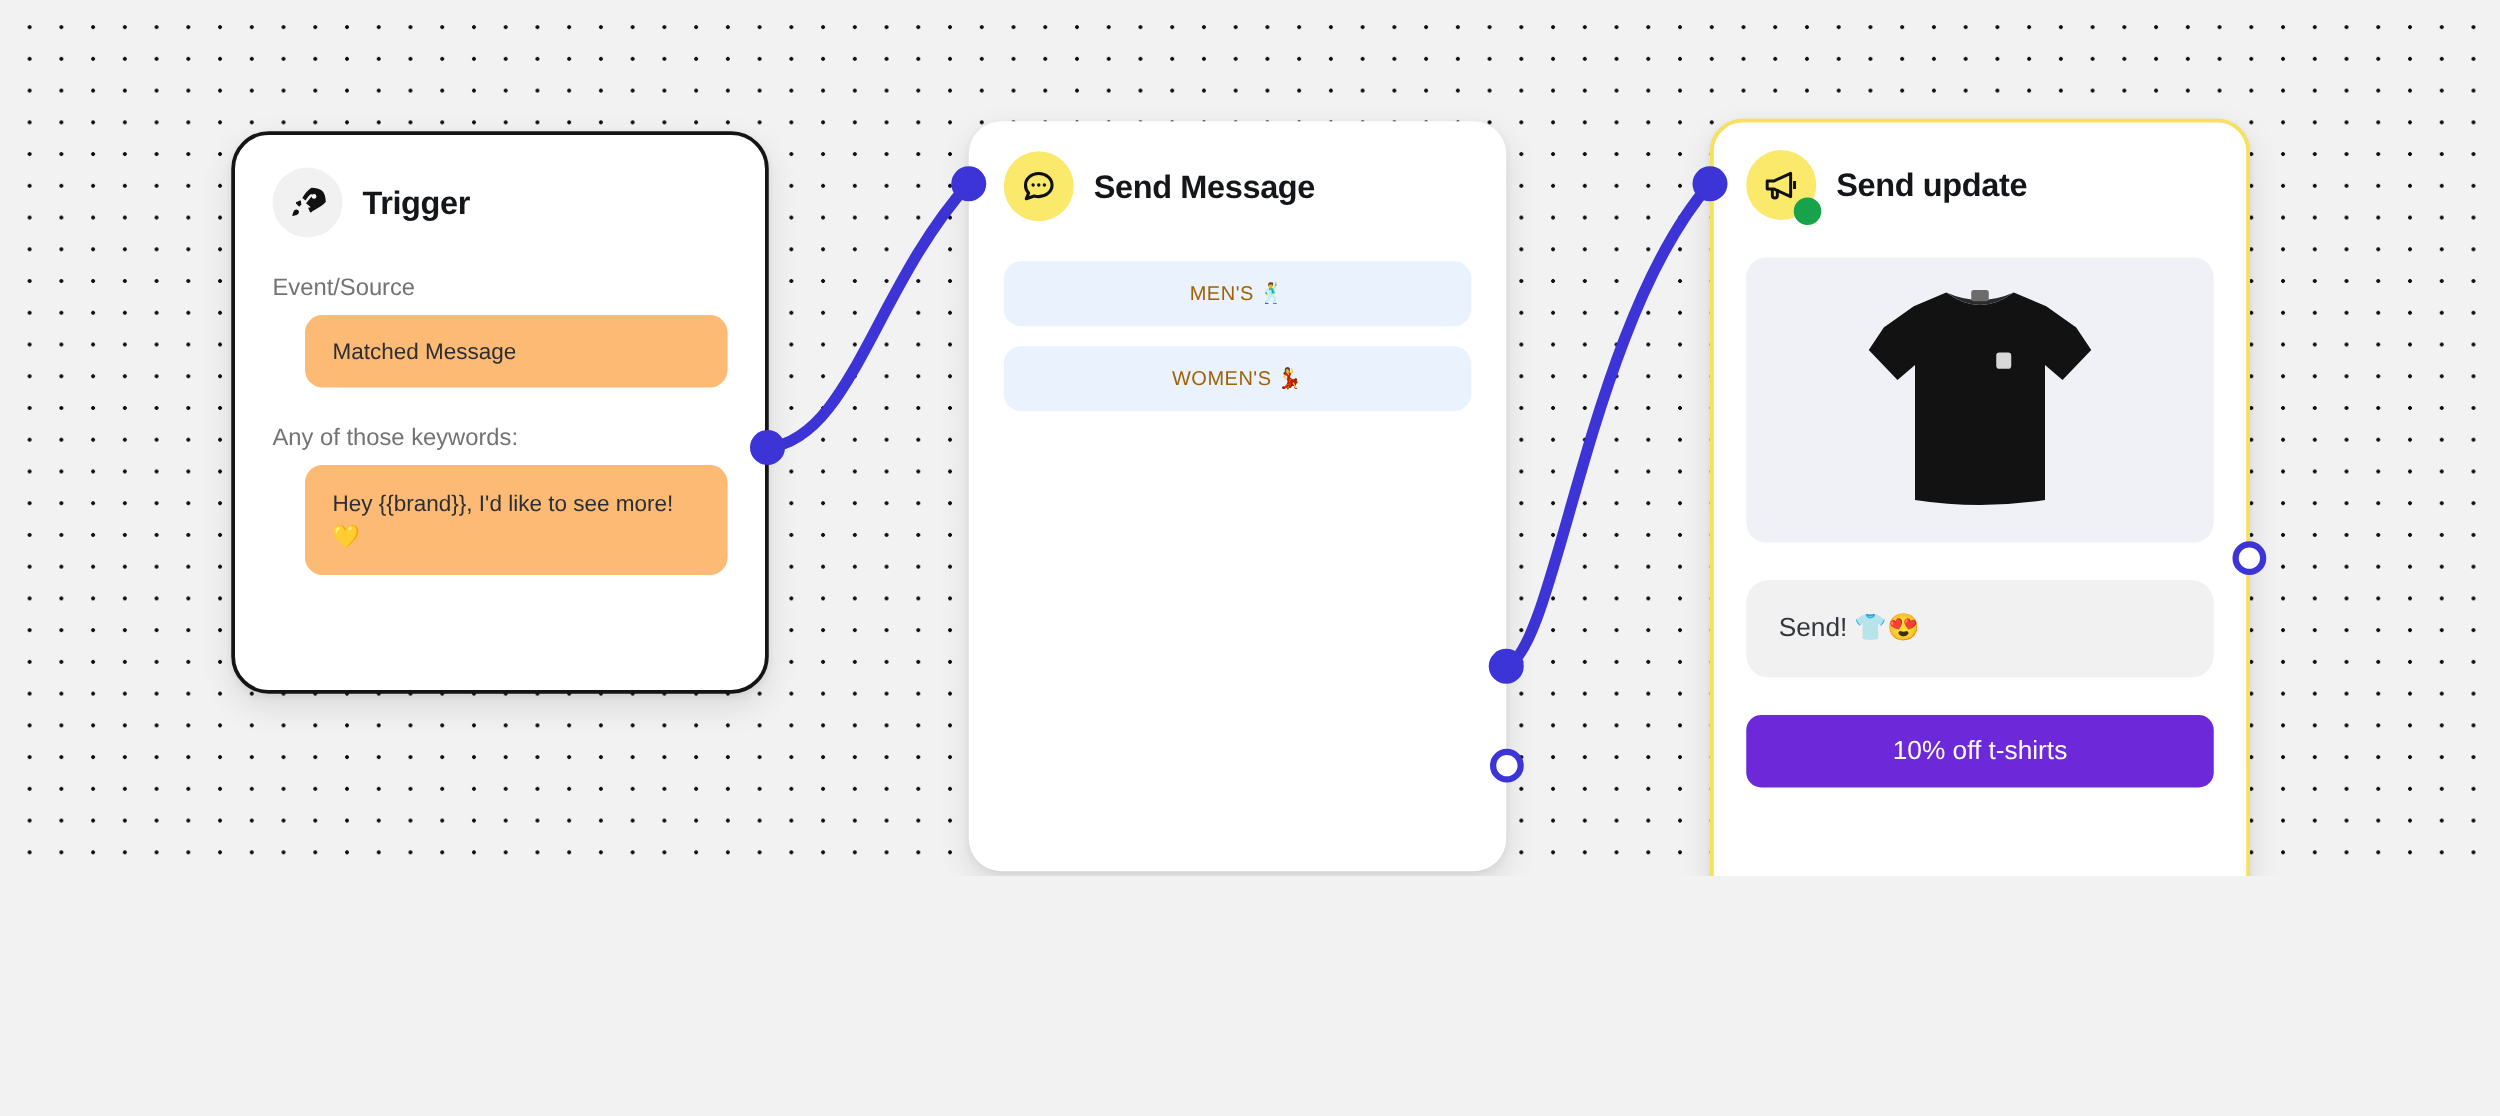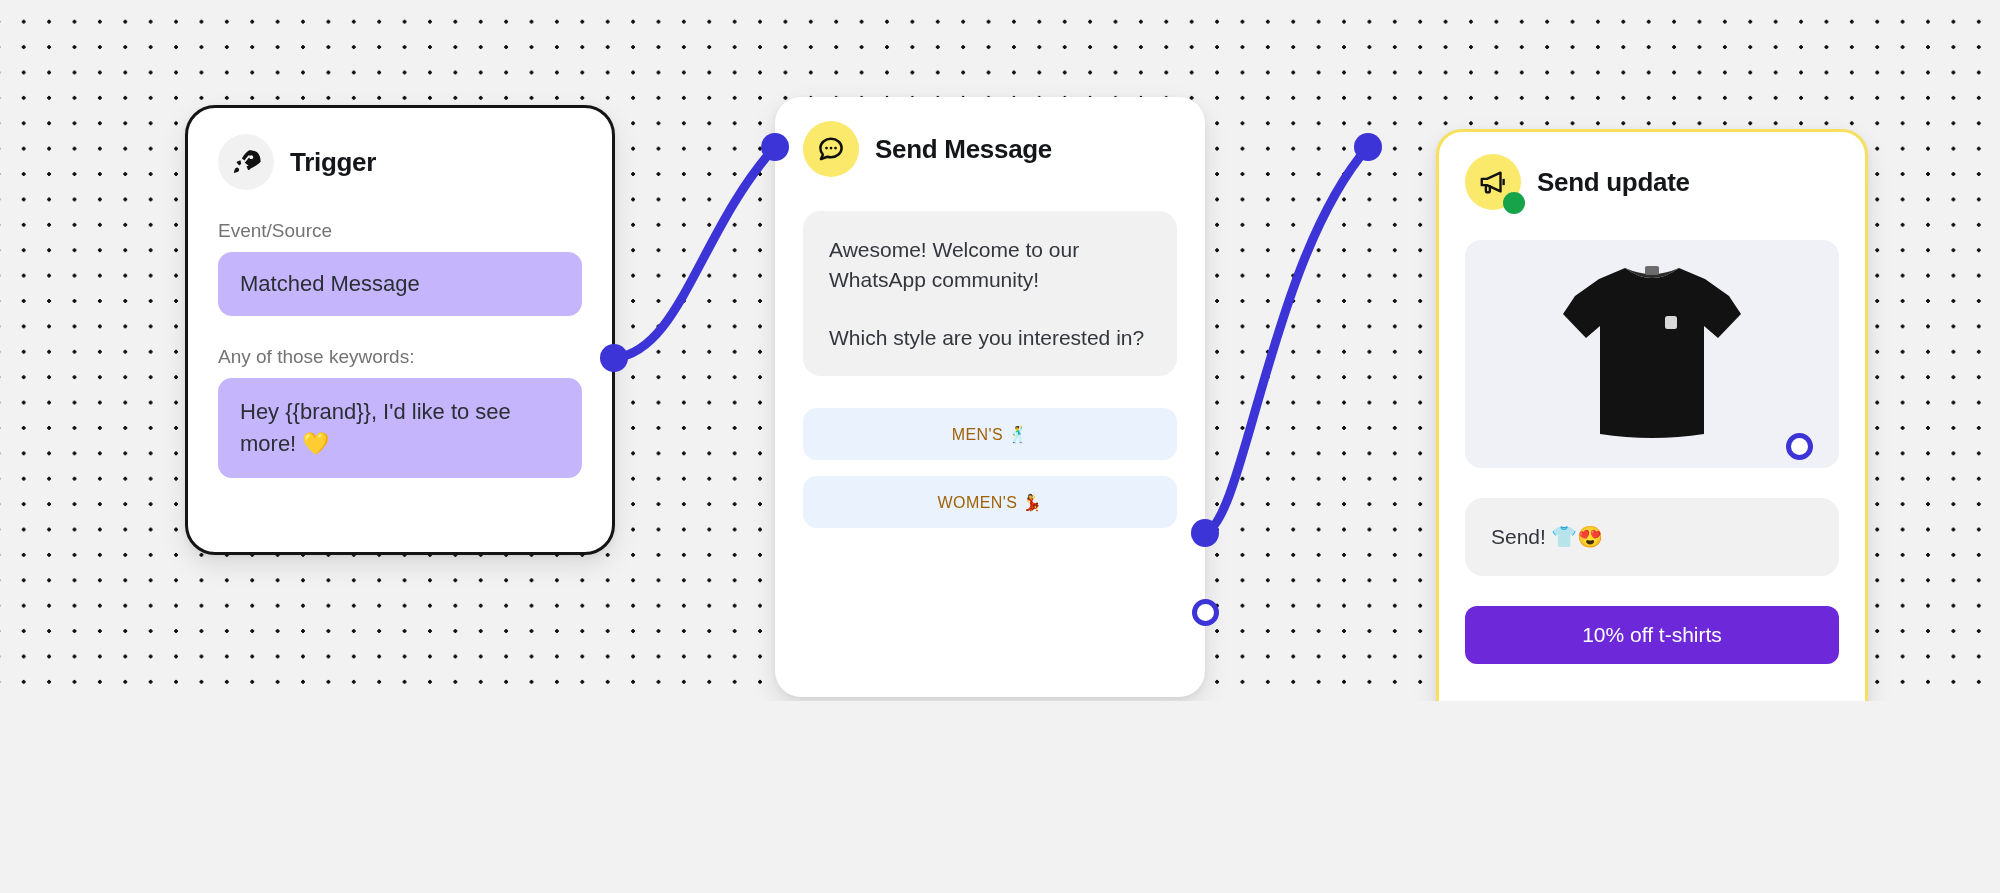--- a/index.html
+++ b/index.html
@@ -39,26 +39,25 @@
   }
   
   #card-send-message {
     left: 775px; top: 97px;
     width: 430px; height: 600px;
     border-radius: 26px;
     padding: 24px 28px;
   }
   
   #card-send-update {
-    left: 1436px; top: 95px;
+    left: 1368px; top: 95px;
     width: 432px; height: 700px;
     border: 3px solid #f6e05e;
     border-radius: 26px;
     padding: 22px 26px;
-    margin-top: 34px;
   }
 
   
   .card-header {
     display: flex;
     align-items: center;
     gap: 16px;
     position: relative;
   }
   .node-icon {
@@ -86,26 +85,27 @@
     right: -4px; bottom: -4px;
   }
 
   
   .field-label {
     font-size: 19px;
     color: #737373;
     margin: 30px 0 10px 0;
   }
   .field-box {
-    background: #c4b5fd;
+    background: #fdba74;
     border-radius: 14px;
     padding: 16px 22px;
-    font-size: 22px;
+    font-size: 18px;
     color: #2b2e33;
     line-height: 1.45;
+    margin-left: 26px;
   }
   .field-box.tall { padding: 18px 22px; }
 
   
   .bubble {
     background: #f1f1f2;
     border-radius: 18px;
     padding: 24px 26px;
     font-size: 21px;
     line-height: 1.42;
@@ -208,24 +208,20 @@
         <svg width="30" height="30" viewBox="0 0 24 24" fill="none" stroke="#111" stroke-width="2">
           <path d="M20.5 11.2c0 4.1-3.8 7.4-8.5 7.4-1 0-2-.15-2.9-.42L4 20l1.5-3.6C4.25 15.1 3.5 13.25 3.5 11.2c0-4.1 3.8-7.4 8.5-7.4s8.5 3.3 8.5 7.4z" stroke-linejoin="round"></path>
           <circle cx="8.4" cy="11.2" r="1.1" fill="#111" stroke="none"></circle>
           <circle cx="12" cy="11.2" r="1.1" fill="#111" stroke="none"></circle>
           <circle cx="15.6" cy="11.2" r="1.1" fill="#111" stroke="none"></circle>
         </svg>
       </div>
       <div class="node-title">Send Message</div>
     </div>
 
-    <div class="bubble mt28" style="margin-top:34px;">
-      <p>Awesome! Welcome to our WhatsApp community!</p>
-      <p>Which style are you interested in?</p>
-    </div>
 
     <div class="stack" style="margin-top:32px;">
       <div class="choice-btn">MEN'S 🕺</div>
       <div class="choice-btn">WOMEN'S 💃</div>
     </div>
   </div>
 
   <div class="card" id="card-send-update">
     <div class="card-header">
       <div class="node-icon yellow">

